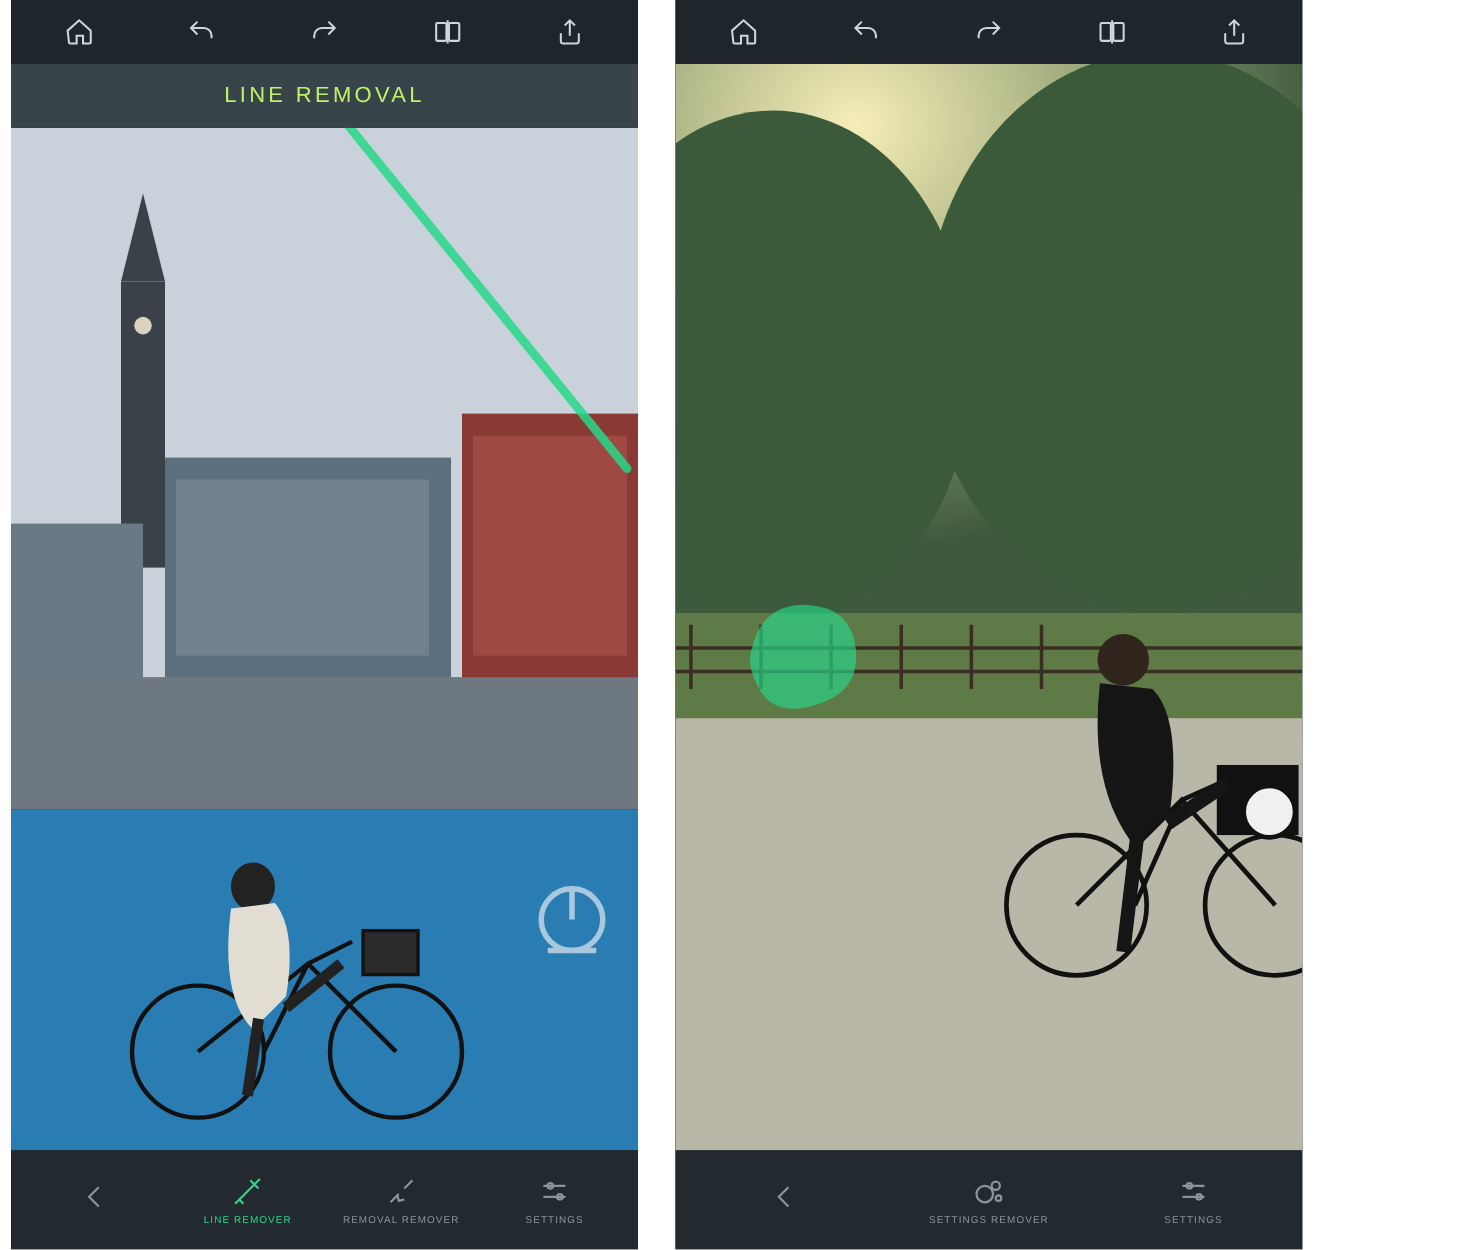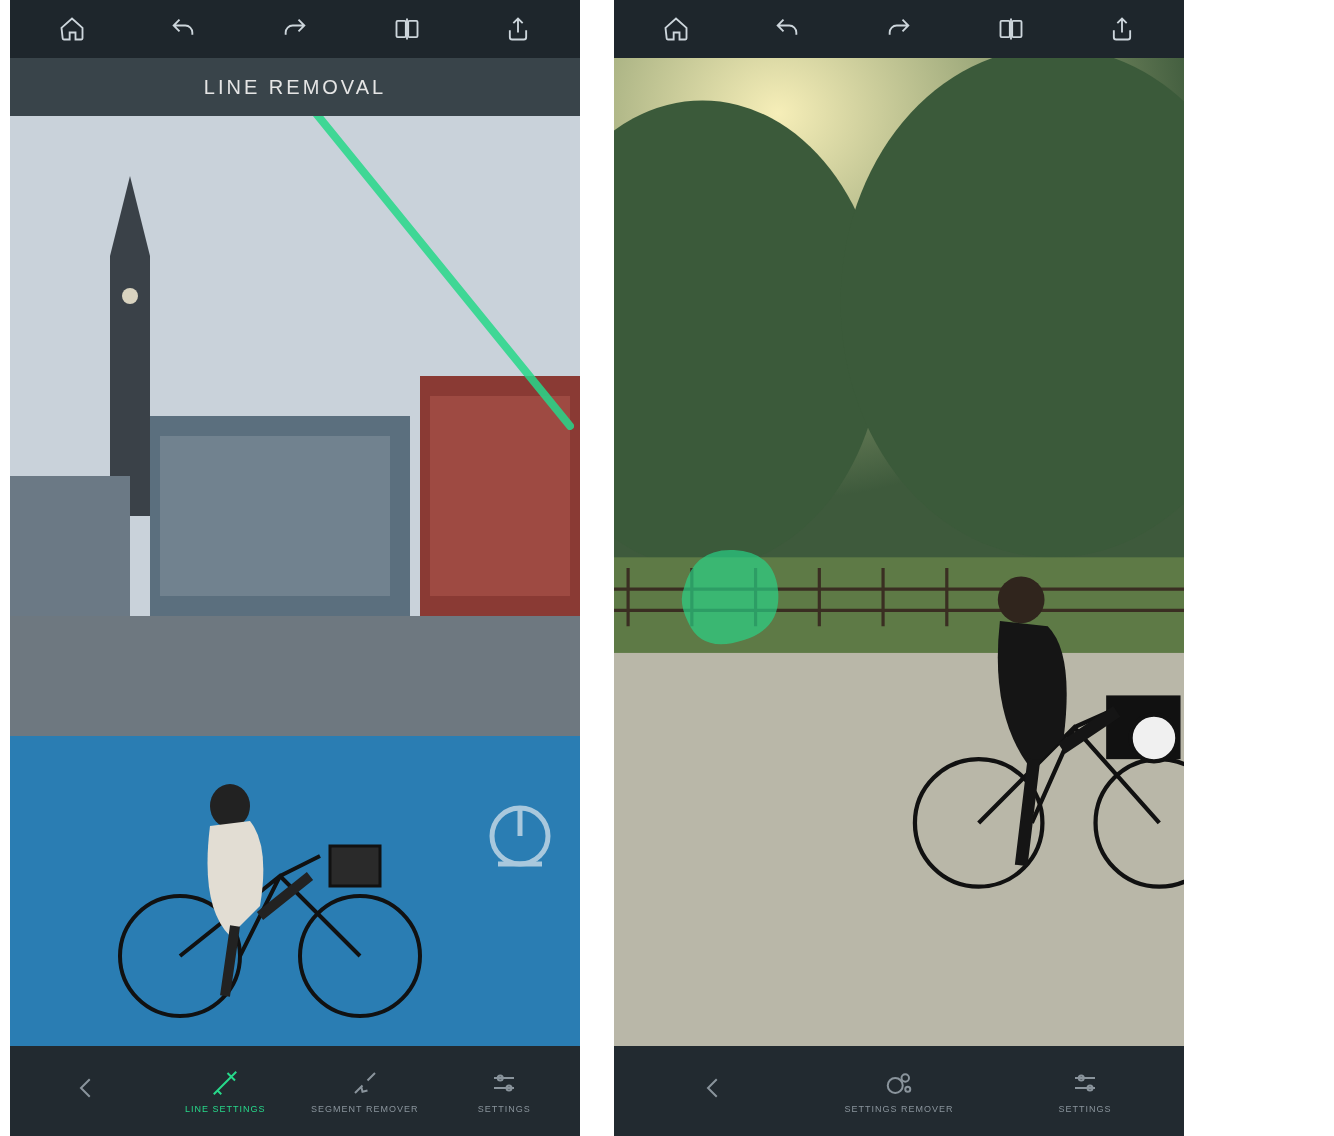--- a/index.html
+++ b/index.html
@@ -39,21 +39,21 @@
     color: #cdd6dc;
     cursor: pointer;
   }
   .topbar .tbtn svg { width: 28px; height: 28px; stroke: #cdd6dc; fill: none; stroke-width: 1.6; }
   .titlebar {
     height: 58px;
     background: rgba(64,74,80,0.85);
     display: flex;
     align-items: center;
     justify-content: center;
-    color: #e5e5e5;
+    color: #bef264;
     font-size: 20px;
     letter-spacing: 3px;
     font-weight: 500;
     position: relative;
     z-index: 2;
   }
   .canvas {
     flex: 1;
     position: relative;
     overflow: hidden;
@@ -190,27 +190,27 @@
     <div class="bbt">
       <svg viewBox="0 0 24 24">
           <path d="M15 5l-7 7 7 7"></path>
         </svg>
       <span class="lbl"></span>
     </div>
     <div class="bbt active">
       <svg viewBox="0 0 24 24">
           <path d="M3 21 L21 3 M6 18l3 3 M14 4l6 6"></path>
         </svg>
-      <span class="lbl">LINE SETTINGS</span>
+      <span class="lbl">LINE REMOVER</span>
     </div>
     <div class="bbt">
       <svg viewBox="0 0 24 24">
           <path d="M4 20l6-6M14 10l6-6M9 15l1 4 4-1"></path>
         </svg>
-      <span class="lbl">SEGMENT REMOVER</span>
+      <span class="lbl">REMOVAL REMOVER</span>
     </div>
     <div class="bbt">
       <svg viewBox="0 0 24 24">
           <path d="M4 8h16M4 16h16"></path>
           <circle cx="9" cy="8" r="2"></circle>
           <circle cx="16" cy="16" r="2"></circle>
         </svg>
       <span class="lbl">SETTINGS</span>
     </div>
   </div>

